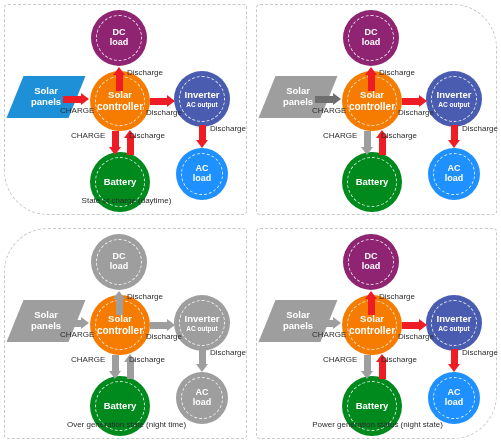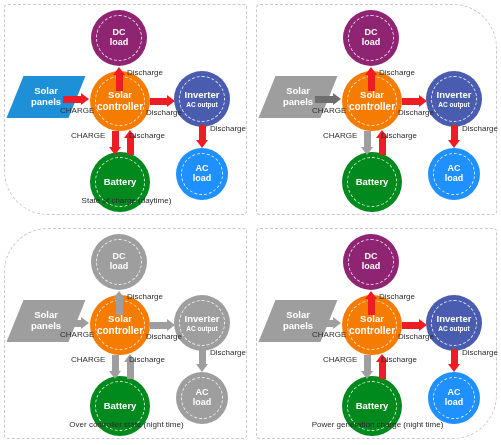--- a/index.html
+++ b/index.html
@@ -296,21 +296,21 @@
       <div class="arrow arr-up" style="left: 119px; top: 125px; width: 13px; height: 25px;">
         <div class="shaft" style="background: rgb(158, 158, 158);"></div>
         <div class="head" style="border-bottom: 8px solid rgb(158, 158, 158); left: 0px;"></div>
       </div>
       <div class="flowlabel" style="left: 55px; top: 101px;">CHARGE</div>
       <div class="flowlabel" style="left: 122px; top: 63px;">Discharge</div>
       <div class="flowlabel" style="left: 141px; top: 103px;">Discharge</div>
       <div class="flowlabel" style="left: 205px; top: 119px;">Discharge</div>
       <div class="flowlabel" style="left: 66px; top: 126px;">CHARGE</div>
       <div class="flowlabel" style="left: 124px; top: 126px;">Discharge</div>
-      <div class="caption" style="left: 0px; top: 191px; width: 243px;">Over controller state (night time)</div>
+      <div class="caption" style="left: 0px; top: 191px; width: 243px;">Over generation state (night time)</div>
     </div>
     <div class="panel br" style="border-color: rgb(200, 200, 200);">
       <div class="solarpanel" style="left: 10px; top: 71px; background: rgb(158, 158, 158);">
         <div class="sp-text">Solar
 panels</div>
       </div>
       <div class="node dcload" style="left: 86px; top: 5px; background: rgb(142, 36, 114);">
         <div class="ring"></div>
         <div class="lbl">DC</div>
         <div class="lbl">load</div>
@@ -357,15 +357,15 @@
       <div class="arrow arr-up" style="left: 119px; top: 125px; width: 13px; height: 25px;">
         <div class="shaft" style="background: rgb(238, 28, 37);"></div>
         <div class="head" style="border-bottom: 8px solid rgb(238, 28, 37); left: 0px;"></div>
       </div>
       <div class="flowlabel" style="left: 55px; top: 101px;">CHARGE</div>
       <div class="flowlabel" style="left: 122px; top: 63px;">Discharge</div>
       <div class="flowlabel" style="left: 141px; top: 103px;">Discharge</div>
       <div class="flowlabel" style="left: 205px; top: 119px;">Discharge</div>
       <div class="flowlabel" style="left: 66px; top: 126px;">CHARGE</div>
       <div class="flowlabel" style="left: 124px; top: 126px;">Discharge</div>
-      <div class="caption" style="left: 0px; top: 191px; width: 241px;">Power generation charge (night time)</div>
+      <div class="caption" style="left: 0px; top: 191px; width: 241px;">Power generation status (night state)</div>
     </div>
   </div>
 
 </body></html>

